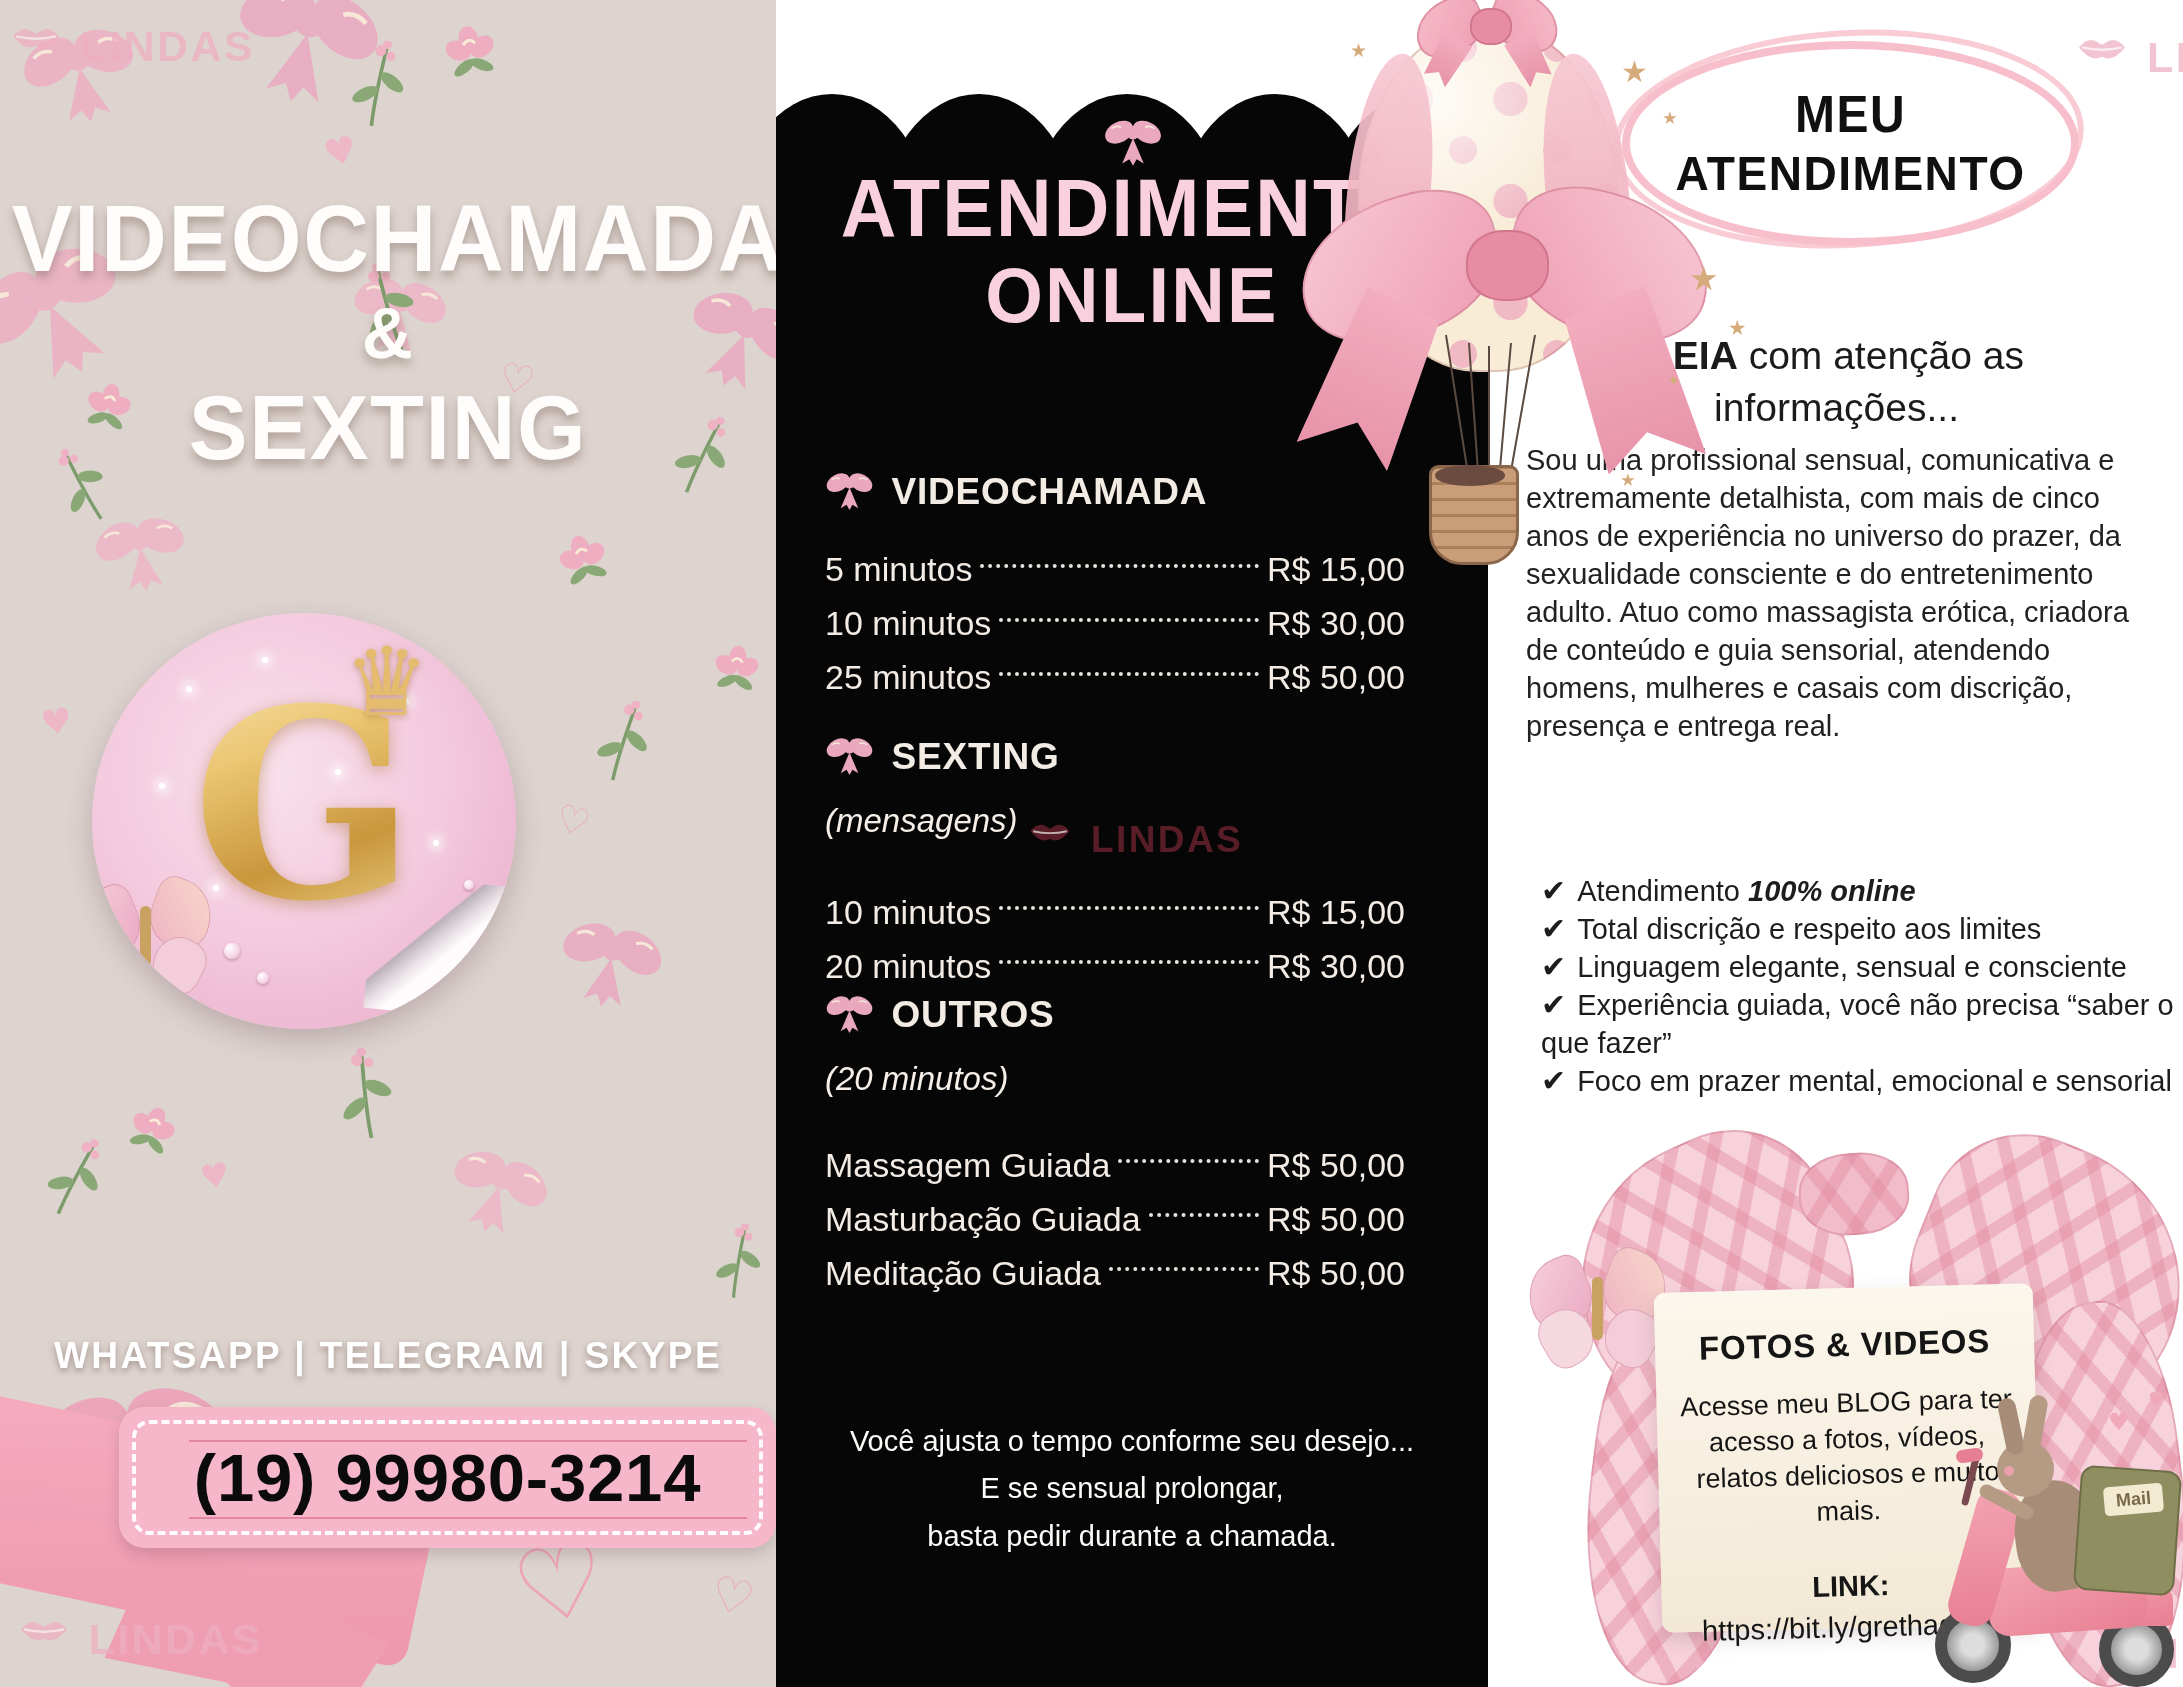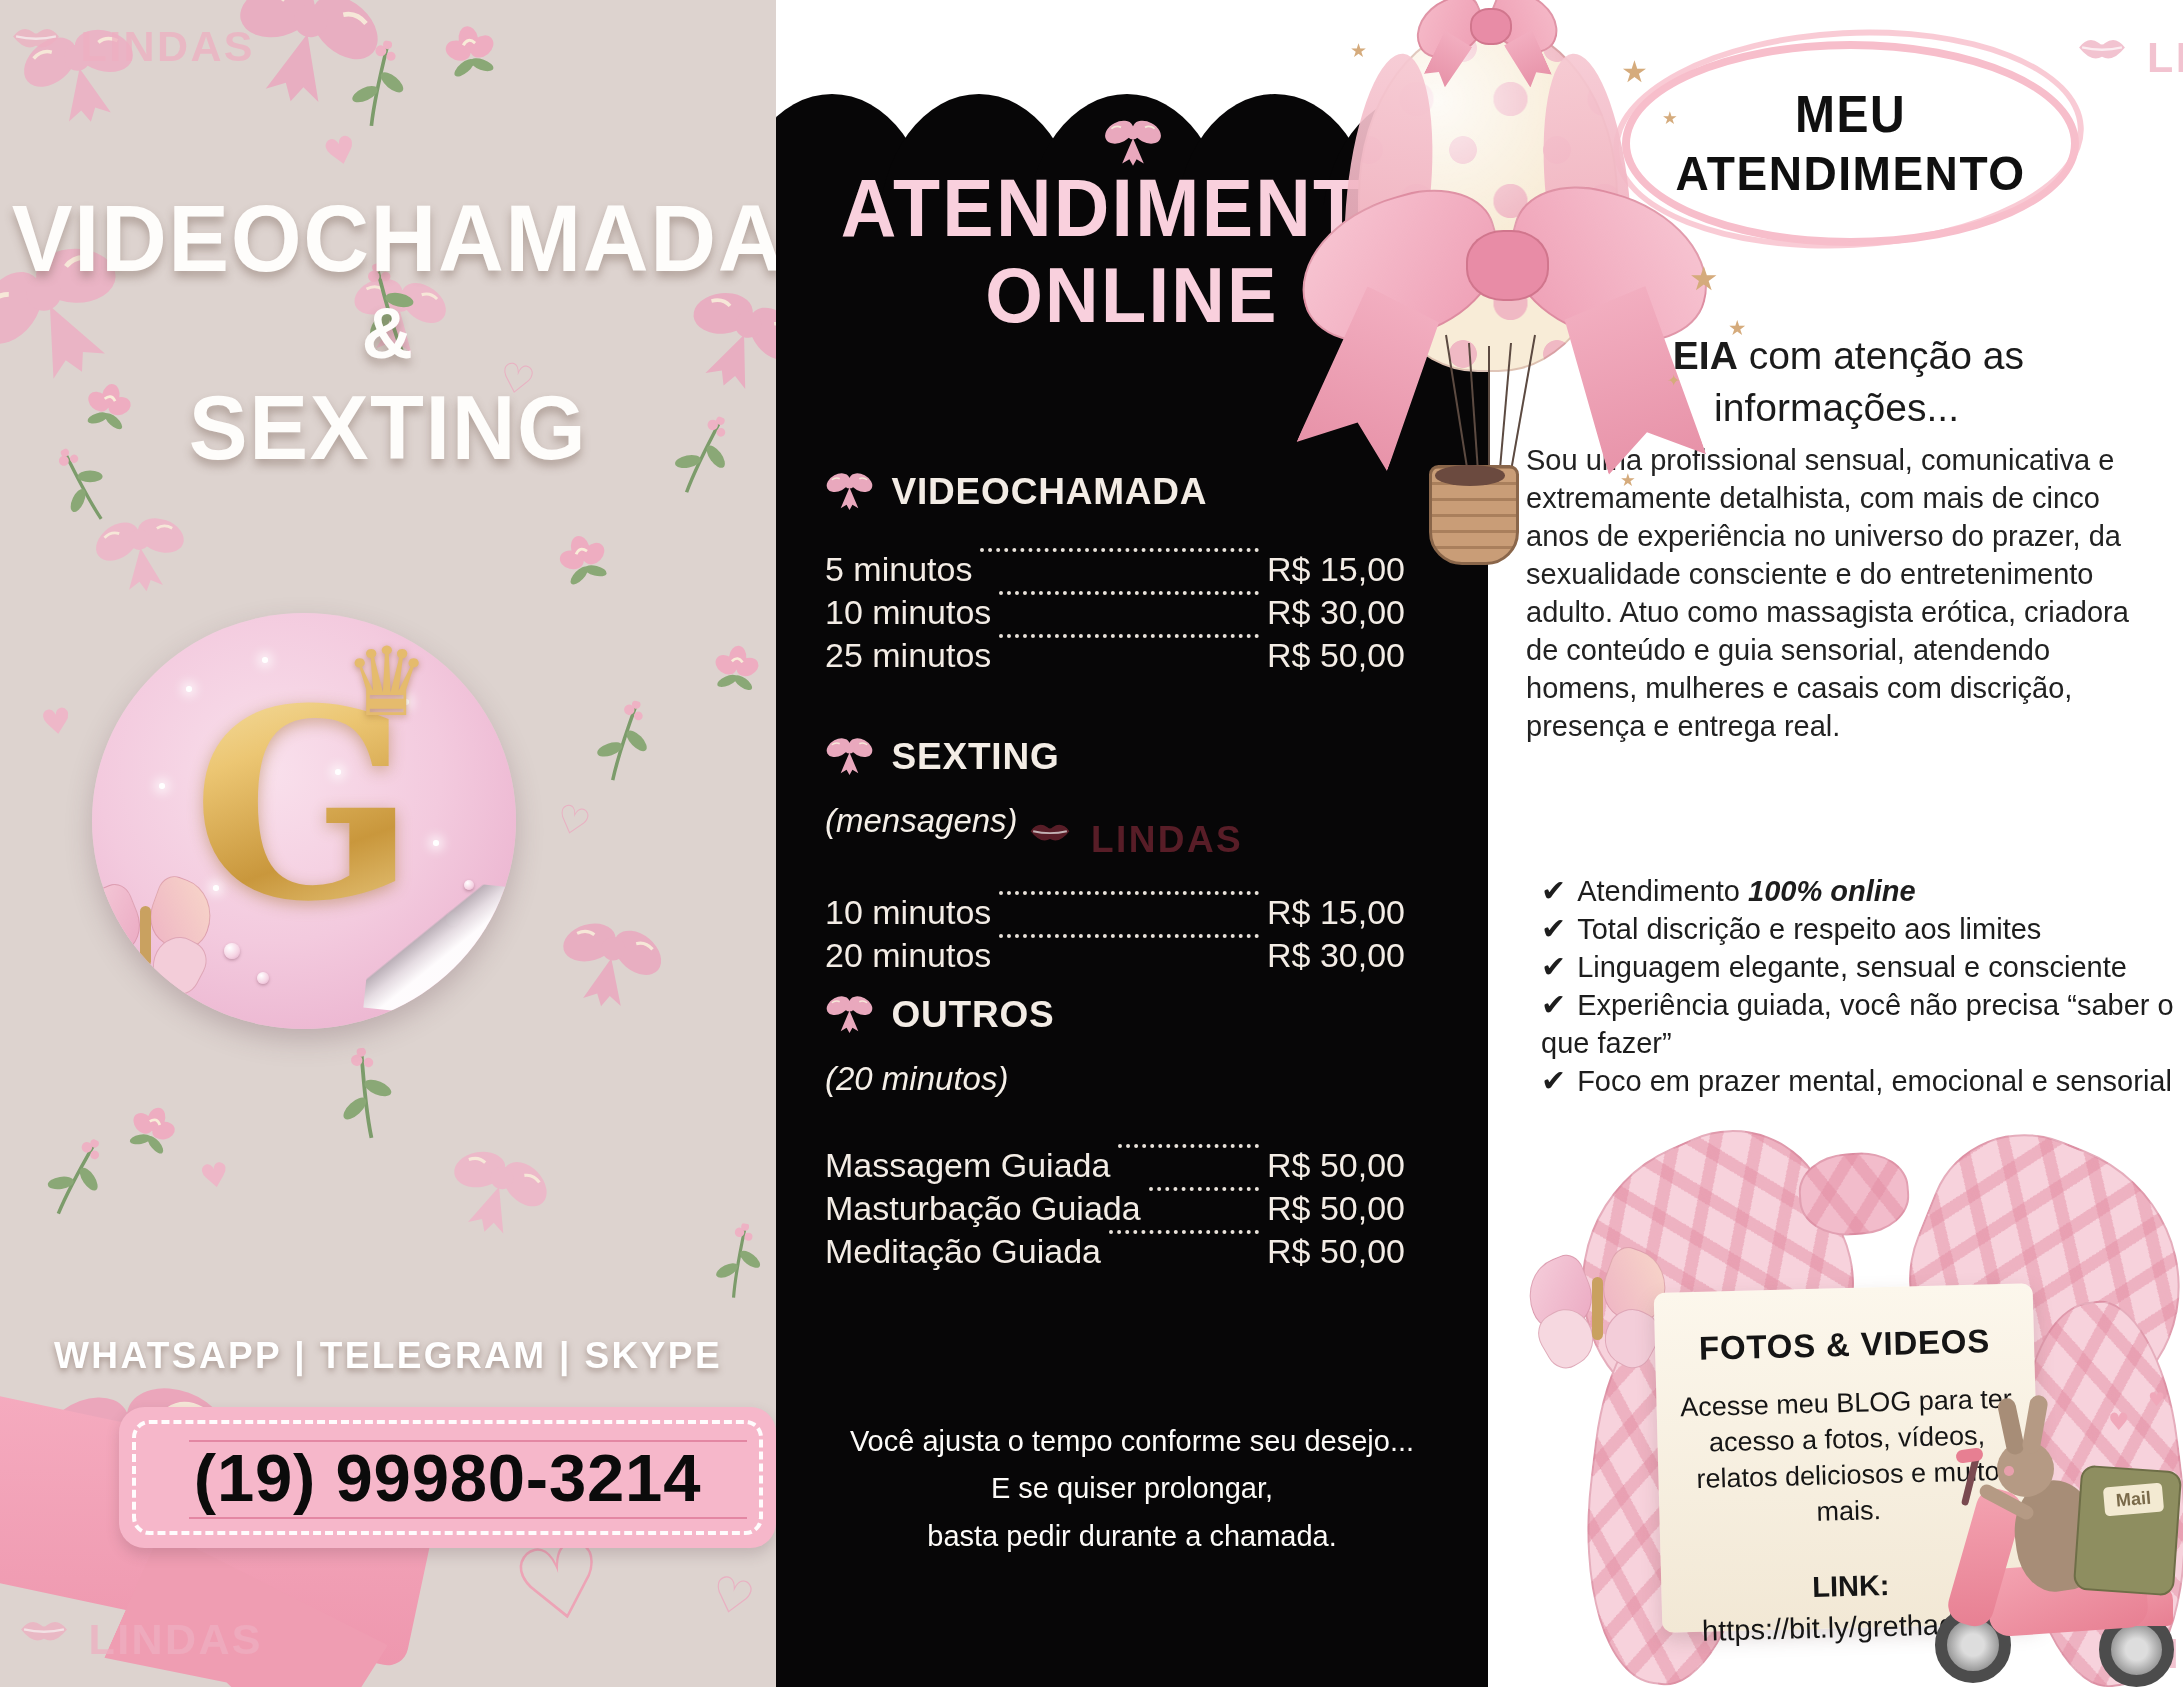--- a/index.html
+++ b/index.html
@@ -69,21 +69,21 @@
   .mid-bow-top{position:absolute;left:327px;top:113px;width:60px;height:60px;color:#e9a8bd;}
   .mid-title{position:absolute;left:0;top:165px;width:100%;text-align:center;color:#f9d0dd;
     font-weight:800;letter-spacing:2.4px;transform:scaleX(.95);}
   .mid-title .m1{display:block;font-size:81px;line-height:87px;}
   .mid-title .m2{display:block;font-size:78px;line-height:86px;}
   .sec{position:absolute;left:49px;width:580px;color:#f3ece5;}
   .sec-head{display:flex;align-items:center;gap:17.5px;font-size:37px;font-weight:bold;letter-spacing:0.8px;}
   .sec-head .bowic{width:49px;height:49px;color:#e9a8bd;flex:0 0 auto;}
   .sec-note{font-size:33px;font-style:italic;margin-top:20.6px;color:#f5efe8;}
   .rows{margin-top:32px;}
-  .row{display:flex;align-items:flex-start;font-size:34px;line-height:43px;color:#f3ece5;}
+  .row{display:flex;align-items:center;font-size:34px;line-height:43px;margin-top:11px;color:#f3ece5;}
   .row .dots{flex:1;border-bottom:4px dotted #e9e2da;margin:0 8px 8px 8px;}
   .row .price{white-space:nowrap;}
   .warn{position:absolute;left:0;top:1370px;width:100%;text-align:center;}
   .warn .wt{font-size:52px;font-weight:800;color:#f7c9d7;letter-spacing:0.8px;}
   .warn .wl{font-size:29px;line-height:41px;color:#fdfbf8;margin-top:6.4px;}
   .warn .wl:first-of-type{margin-top:51px;}
 
   
   .wm{position:absolute;display:flex;align-items:flex-start;gap:19px;font-weight:800;letter-spacing:2.4px;
     color:#eeafc1;opacity:.75;font-size:43px;}
@@ -466,21 +466,21 @@
         <div class="row">
           <span>Meditação Guiada</span>
             <span class="dots"></span>
             <span class="price">R$ 50,00</span>
         </div>
       </div>
     </div>
 
     <div class="warn">
       <div class="wl">Você ajusta o tempo conforme seu desejo...</div>
-      <div class="wl">E se quiser prolongar,</div>
+      <div class="wl">E se sensual prolongar,</div>
       <div class="wl">basta pedir durante a chamada.</div>
     </div>
 
     <div class="wm dark" style="left:252px;top:819px;">
       <svg viewBox="0 0 68 40">
           <use href="#sym-lips"></use>
         </svg>
       <span>LINDAS</span>
     </div>
   </div>

